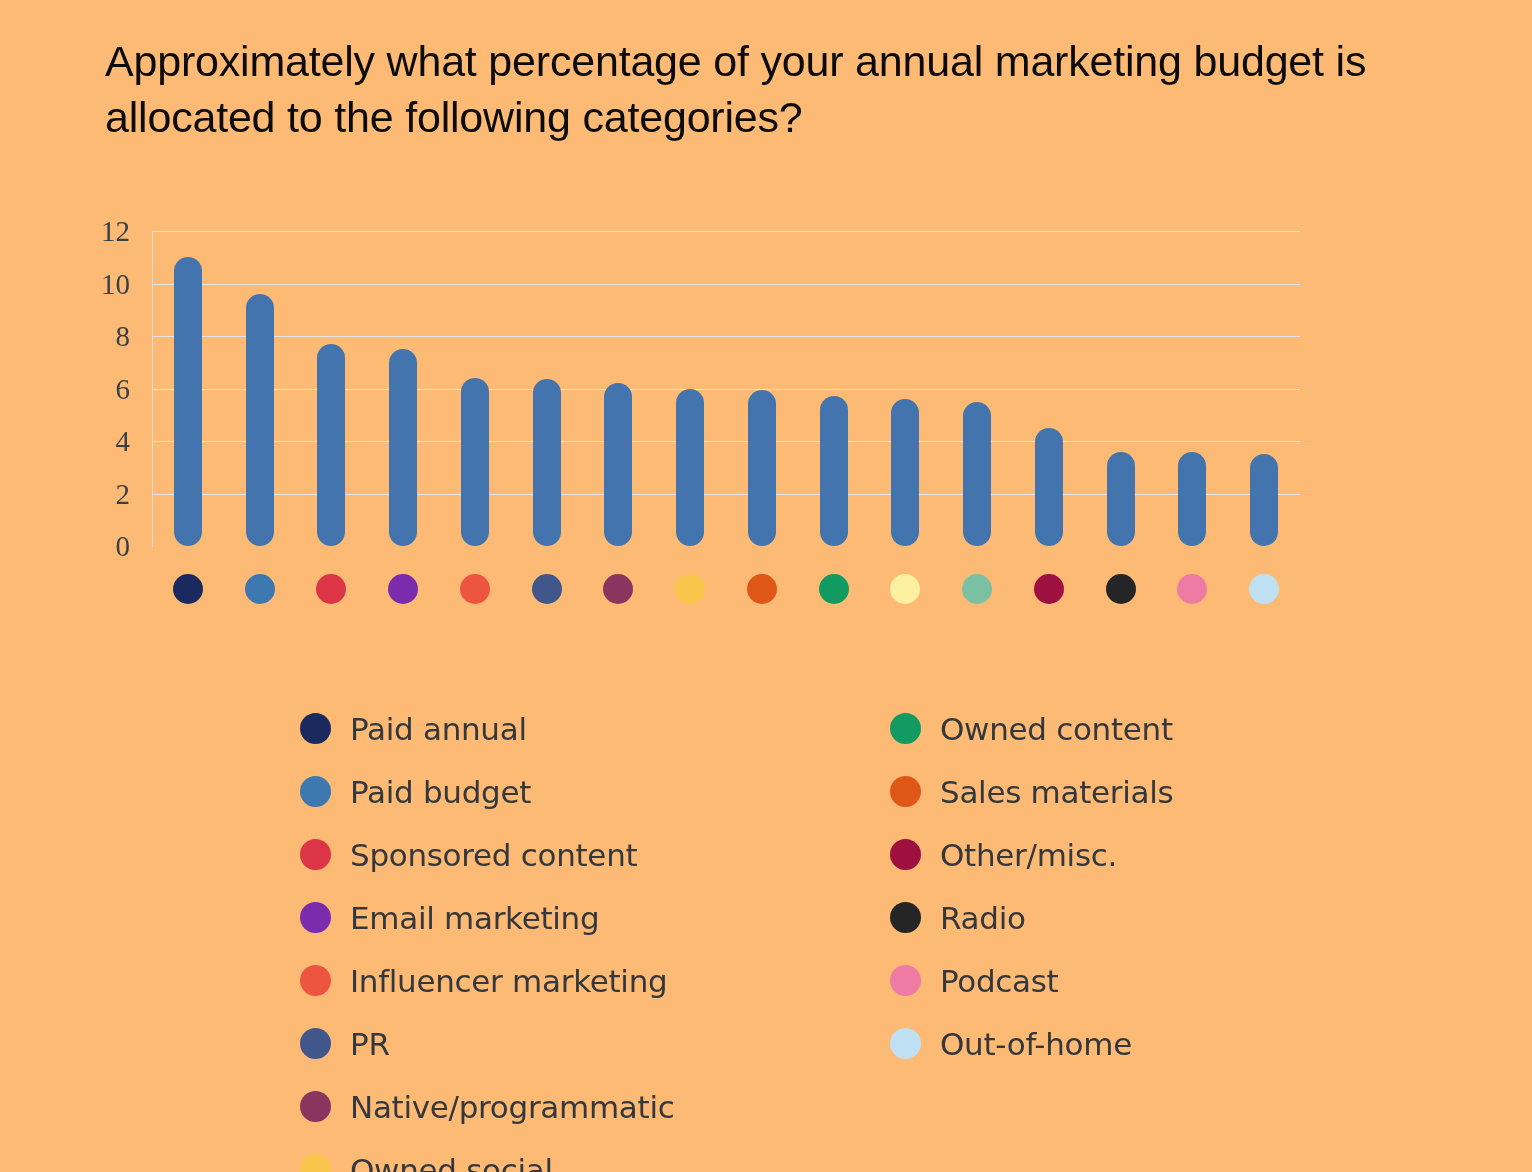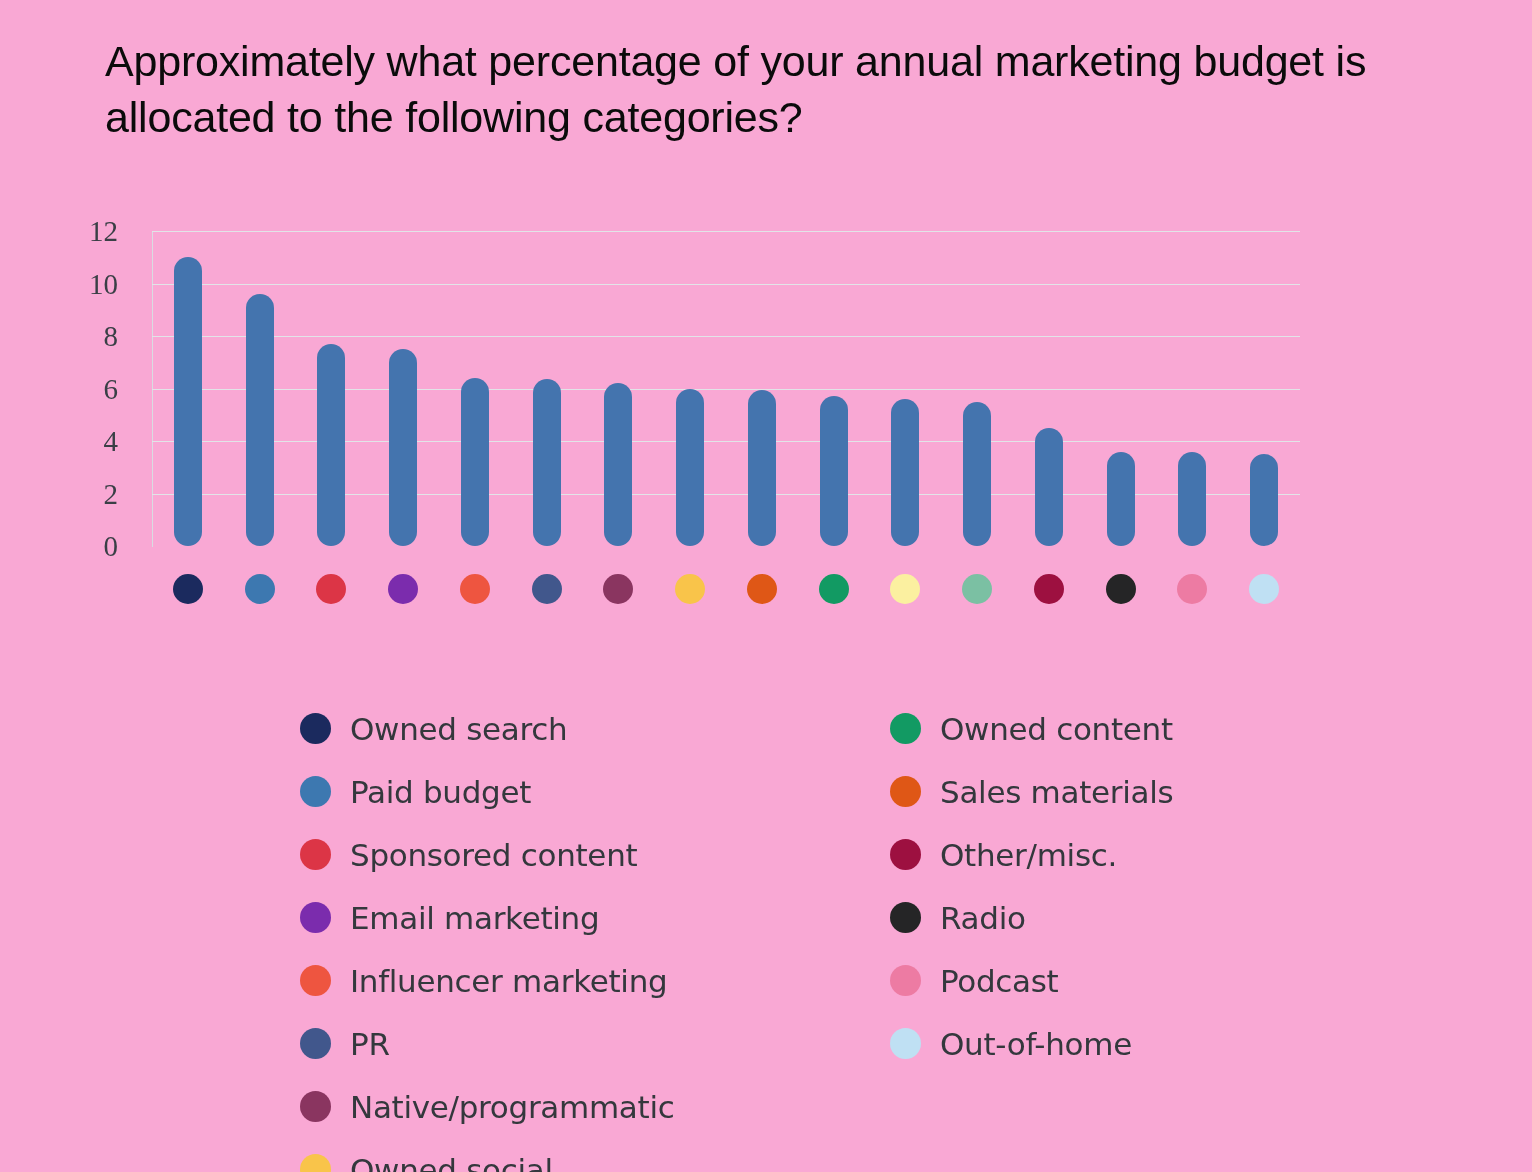--- a/index.html
+++ b/index.html
@@ -5,21 +5,21 @@
   html, body {
     margin: 0; padding: 0;
     width: 1532px; height: 1172px;
     background: #f7f8fa;
     font-family: "Liberation Sans", sans-serif;
     overflow: hidden;
   }
   #page {
     position: relative;
     width: 1532px; height: 1172px;
-    background: #f9a8d4;
+    background: #fdba74;
   }
 
   
   #chart-title {
     position: absolute;
     left: 105px; top: 34px;
     width: 1390px;
     font-size: 43px;
     line-height: 1.30;
     color: #0b0b0b;
@@ -40,21 +40,21 @@
     background: #e2e4e8;
   }
   #y-axis-line {
     position: absolute;
     left: 152px; top: 231px;
     width: 1px; height: 316px;
     background: #d9dce1;
   }
   .ytick-wrap {
     position: absolute;
-    left: 56px;
+    left: 68px;
     width: 62px;
     text-align: right;
     font-size: 29px;
     color: #3a3f46;
     font-family: "Liberation Serif", serif;
     transform: translateY(-50%);
   }
 
   
   .bar {
@@ -170,21 +170,21 @@
       <div class="cat-dot" title="Other/misc." style="left: 881.875px; background: rgb(157, 16, 64);"></div>
       <div class="cat-dot" title="Radio" style="left: 953.625px; background: rgb(37, 37, 38);"></div>
       <div class="cat-dot" title="Podcast" style="left: 1025.38px; background: rgb(237, 123, 163);"></div>
       <div class="cat-dot" title="Out-of-home" style="left: 1097.12px; background: rgb(191, 224, 243);"></div>
     </div>
 
   <div id="legend">
     <div class="legend-col" id="legend-left">
         <div class="legend-item">
           <span class="legend-swatch" style="background: rgb(27, 42, 94);"></span>
-          <span class="legend-label">Owned search</span>
+          <span class="legend-label">Paid annual</span>
         </div>
         <div class="legend-item">
           <span class="legend-swatch" style="background: rgb(61, 120, 176);"></span>
           <span class="legend-label">Paid budget</span>
         </div>
         <div class="legend-item">
           <span class="legend-swatch" style="background: rgb(220, 53, 70);"></span>
           <span class="legend-label">Sponsored content</span>
         </div>
         <div class="legend-item">

